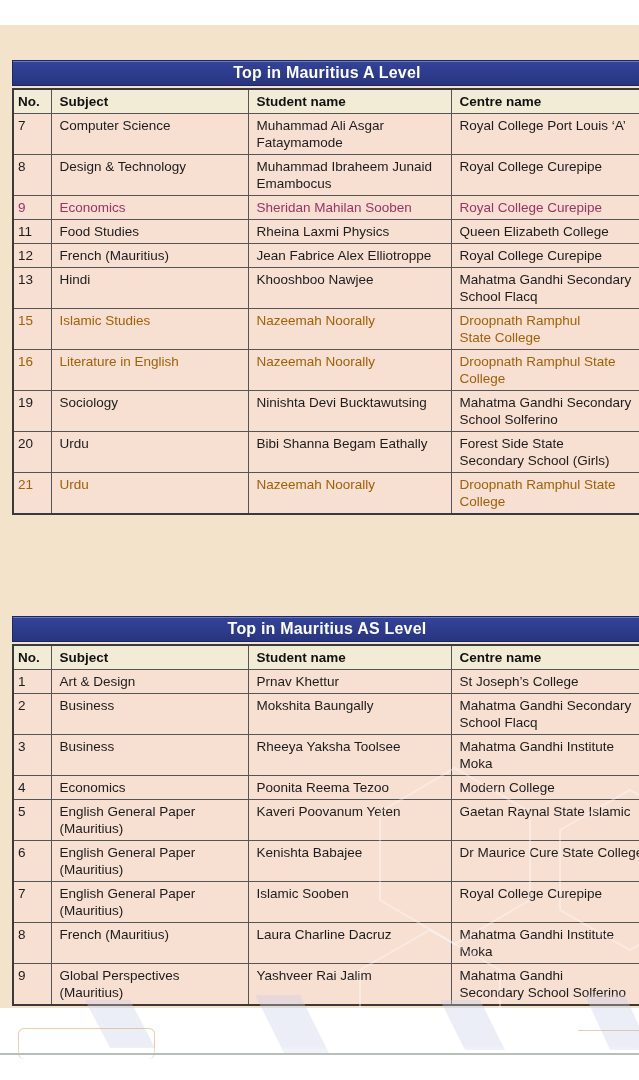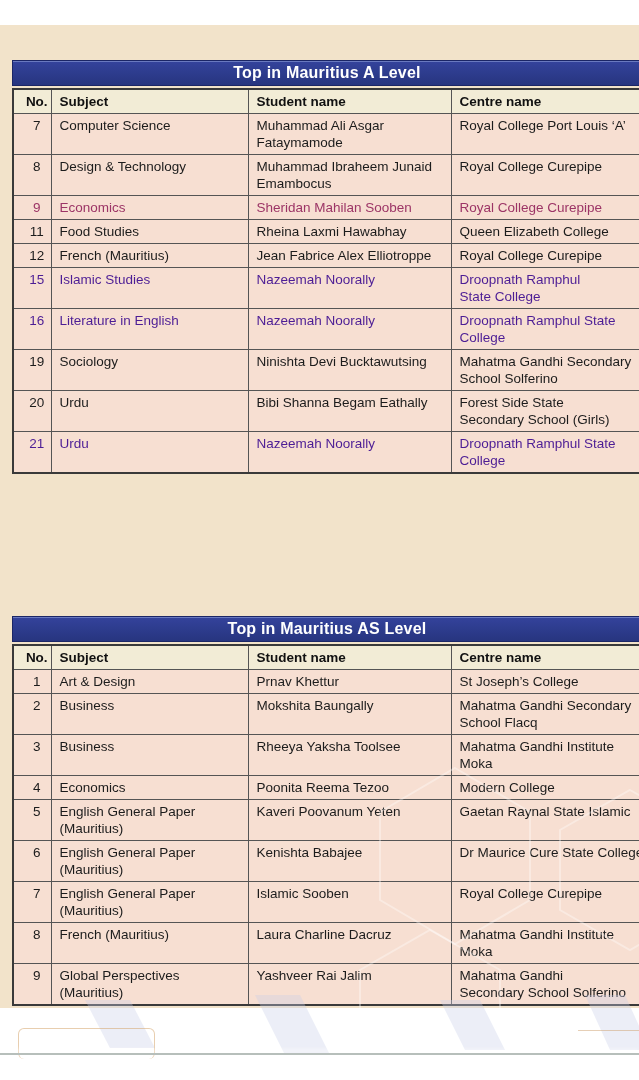--- a/index.html
+++ b/index.html
@@ -36,23 +36,23 @@
     border:1px solid #555;
     vertical-align:top;
     padding:3px 8px 3px 8px;
     font-size:13.5px;line-height:17px;
     white-space:pre;overflow:hidden;
     text-align:left;
   }
   th{
     background:#f2ecd6;font-weight:bold;color:#111;
   }
-  th.no, td.no{text-align:center;padding-left:11px;padding-right:2px;}
+  th.no, td.no{text-align:left;padding-left:4px;padding-right:2px;}
   tr.c-purple td{color:#9c3566;}
-  tr.c-green td{color:#4c1d95;}
+  tr.c-green td{color:#a16207;}
   tr.c-red td{color:#b23446;}
   
   .watermark{position:absolute;left:0;top:0;pointer-events:none;}
   .bottom-line{
     position:absolute;left:0;top:1053px;width:639px;height:2px;
     background:#b7bfbb;box-shadow:0 -3px 4px rgba(255,255,255,.9);
   }
   .tan-box{
     position:absolute;left:18px;top:1028px;width:135px;height:30px;
     border:1px solid rgba(214,166,110,.55);border-radius:6px;
@@ -103,28 +103,35 @@
       </tr>
         <tr class="c-purple">
         <td class="no">9</td>
         <td>Economics</td>
         <td>Sheridan Mahilan Sooben</td>
         <td>Royal College Curepipe</td>
       </tr>
         <tr class="c-default">
         <td class="no">11</td>
         <td>Food Studies</td>
-        <td>Rheina Laxmi Hawabhay</td>
+        <td>Rheina Laxmi Physics</td>
         <td>Queen Elizabeth College</td>
       </tr>
         <tr class="c-default">
         <td class="no">12</td>
         <td>French (Mauritius)</td>
         <td>Jean Fabrice Alex Elliotroppe</td>
         <td>Royal College Curepipe</td>
+      </tr>
+        <tr class="c-default">
+        <td class="no">13</td>
+        <td>Hindi</td>
+        <td>Khooshboo Nawjee</td>
+        <td>Mahatma Gandhi Secondary
+School Flacq</td>
       </tr>
         <tr class="c-green">
         <td class="no">15</td>
         <td>Islamic Studies</td>
         <td>Nazeemah Noorally</td>
         <td>Droopnath Ramphul
 State College</td>
       </tr>
         <tr class="c-green">
         <td class="no">16</td>

